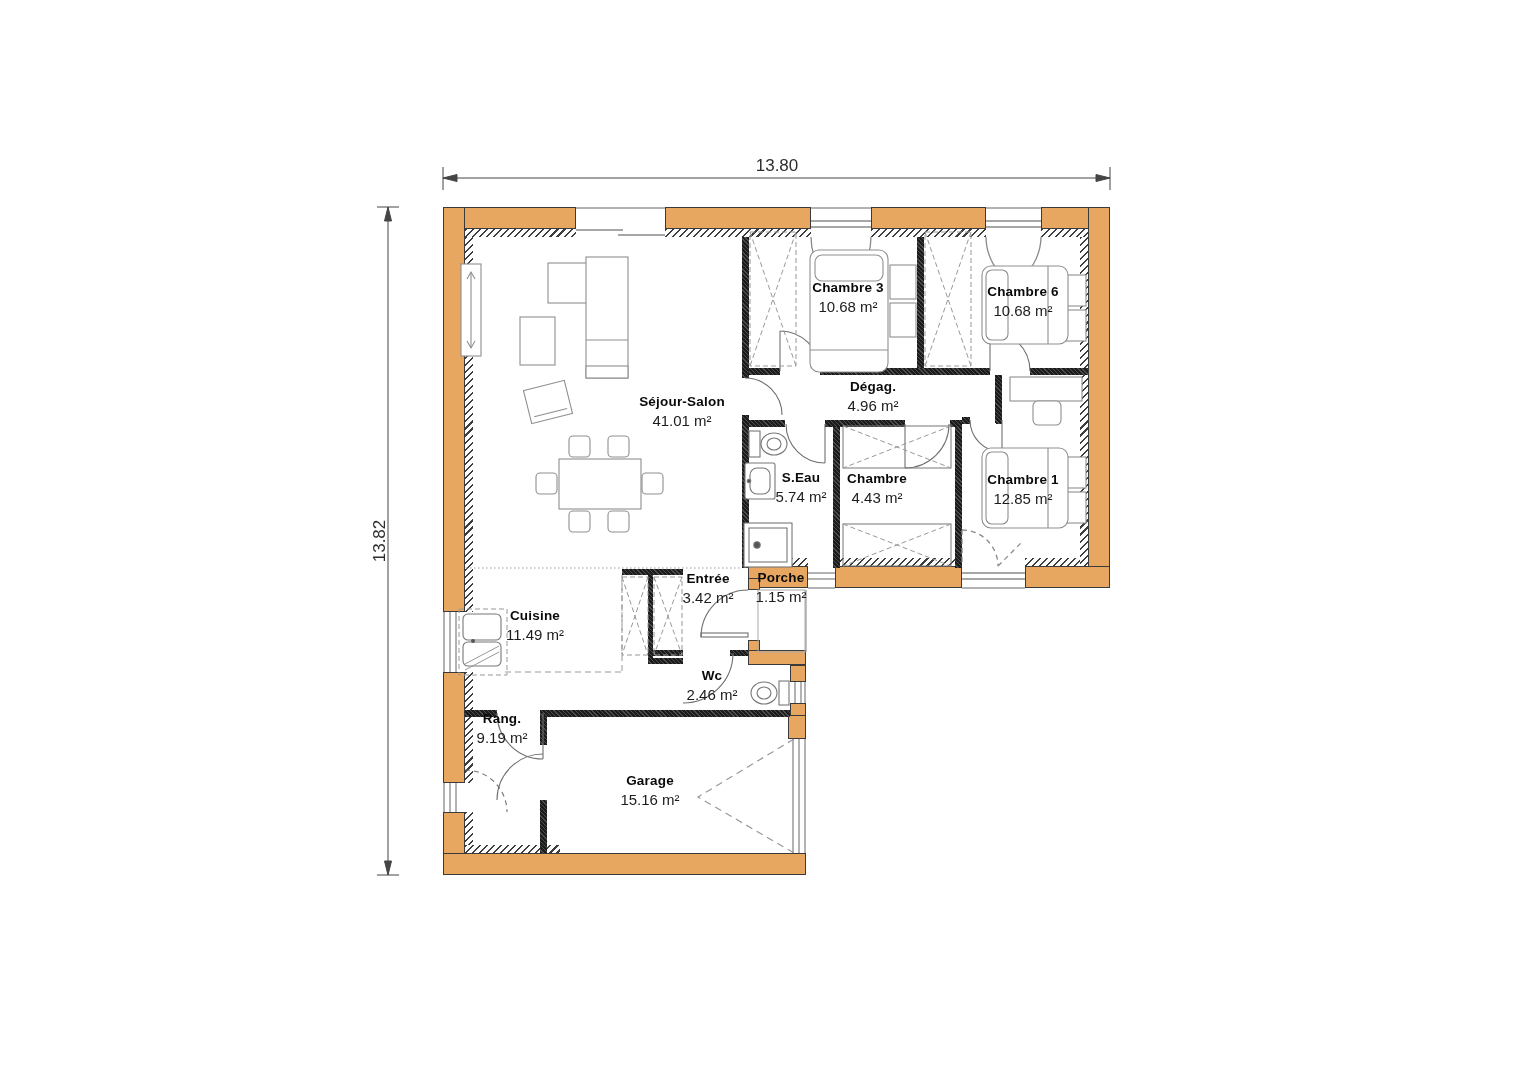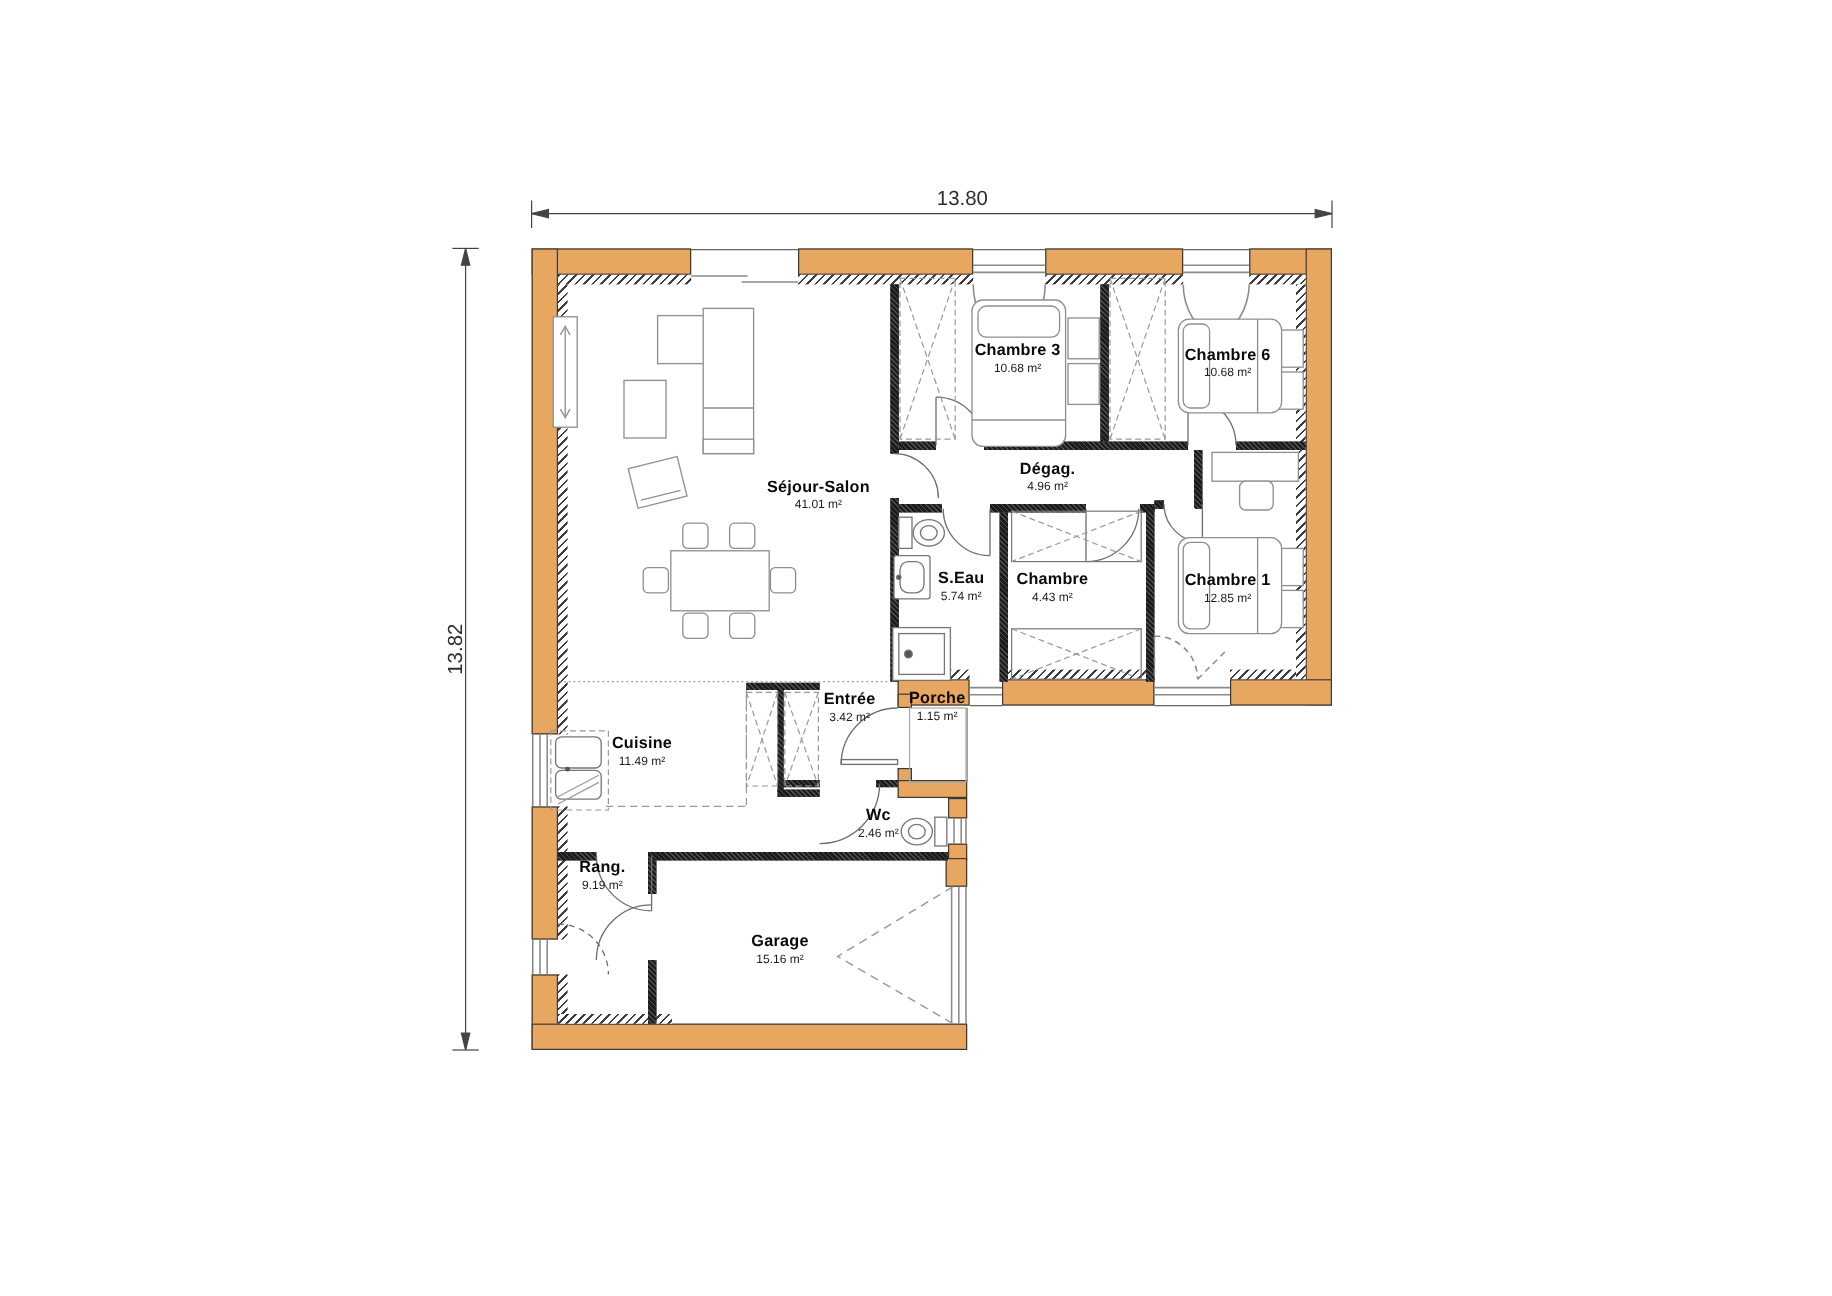--- a/index.html
+++ b/index.html
@@ -8,23 +8,23 @@
   
   .ow{position:absolute;background:#E7A761;border:1px solid #3a3a3a;box-sizing:border-box;}
   
   .hh{position:absolute;background:repeating-linear-gradient(135deg,#3d3d3d 0 1.5px,#fdfdfd 1.5px 5px);}
   
   .pw{position:absolute;background:#2e2e2e;background-image:repeating-linear-gradient(45deg,#1c1c1c 0 2px,#4c4c4c 2px 3px);}
   svg.overlay{position:absolute;left:0;top:0;z-index:4;pointer-events:none;}
   .room-label{position:absolute;transform:translate(-50%,-50%);text-align:center;z-index:6;
               line-height:1.3;white-space:nowrap;}
   .rname{font-weight:bold;font-size:13.5px;color:#0a0a0a;letter-spacing:.2px;}
-  .rarea{font-size:10px;color:#1c1c1c;}
+  .rarea{font-size:15px;color:#1c1c1c;}
   .dim{position:absolute;color:#2e2e2e;font-size:17px;z-index:6;}
-  .dim-h{transform:translate(-50%,-100%);margin-left:25px;}
+  .dim-h{transform:translate(-50%,-100%);}
   .dim-v{transform:translate(-50%,-50%) rotate(-90deg);}
 </style>
 </head>
 <body>
 
 <div class="canvas">
 
   <div class="ow" style="left:443px;top:207px;width:133px;height:22px"></div>
   <div class="ow" style="left:665px;top:207px;width:146px;height:22px"></div>
   <div class="ow" style="left:871px;top:207px;width:115px;height:22px"></div>
@@ -331,21 +331,21 @@
     <div class="rarea">3.42 m²</div>
   </div>
   <div class="room-label" style="left:781px;top:588px">
     <div class="rname">Porche</div>
     <div class="rarea">1.15 m²</div>
   </div>
   <div class="room-label" style="left:535px;top:626px">
     <div class="rname">Cuisine</div>
     <div class="rarea">11.49 m²</div>
   </div>
-  <div class="room-label" style="left:732px;top:686px">
+  <div class="room-label" style="left:712px;top:686px">
     <div class="rname">Wc</div>
     <div class="rarea">2.46 m²</div>
   </div>
   <div class="room-label" style="left:502px;top:729px">
     <div class="rname">Rang.</div>
     <div class="rarea">9.19 m²</div>
   </div>
   <div class="room-label" style="left:650px;top:791px">
     <div class="rname">Garage</div>
     <div class="rarea">15.16 m²</div>

